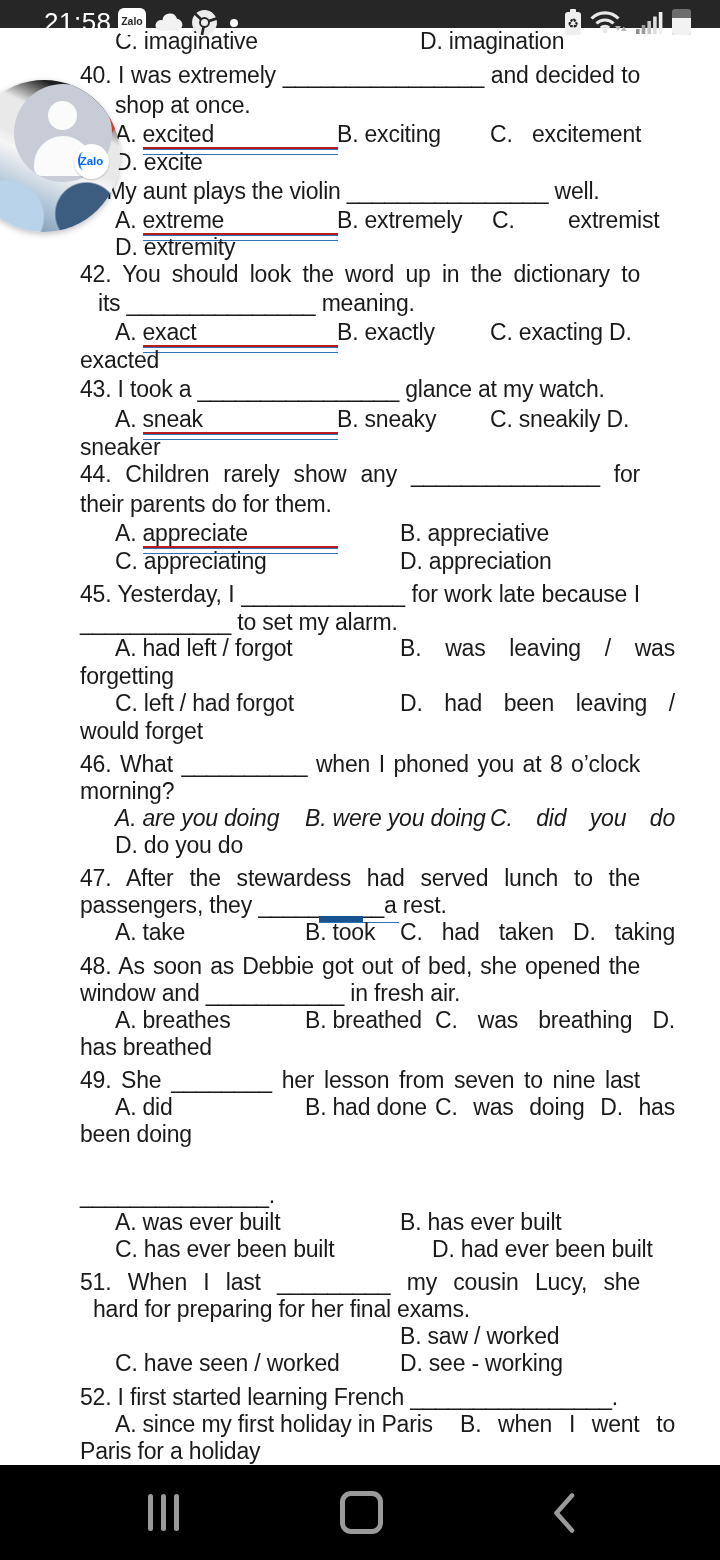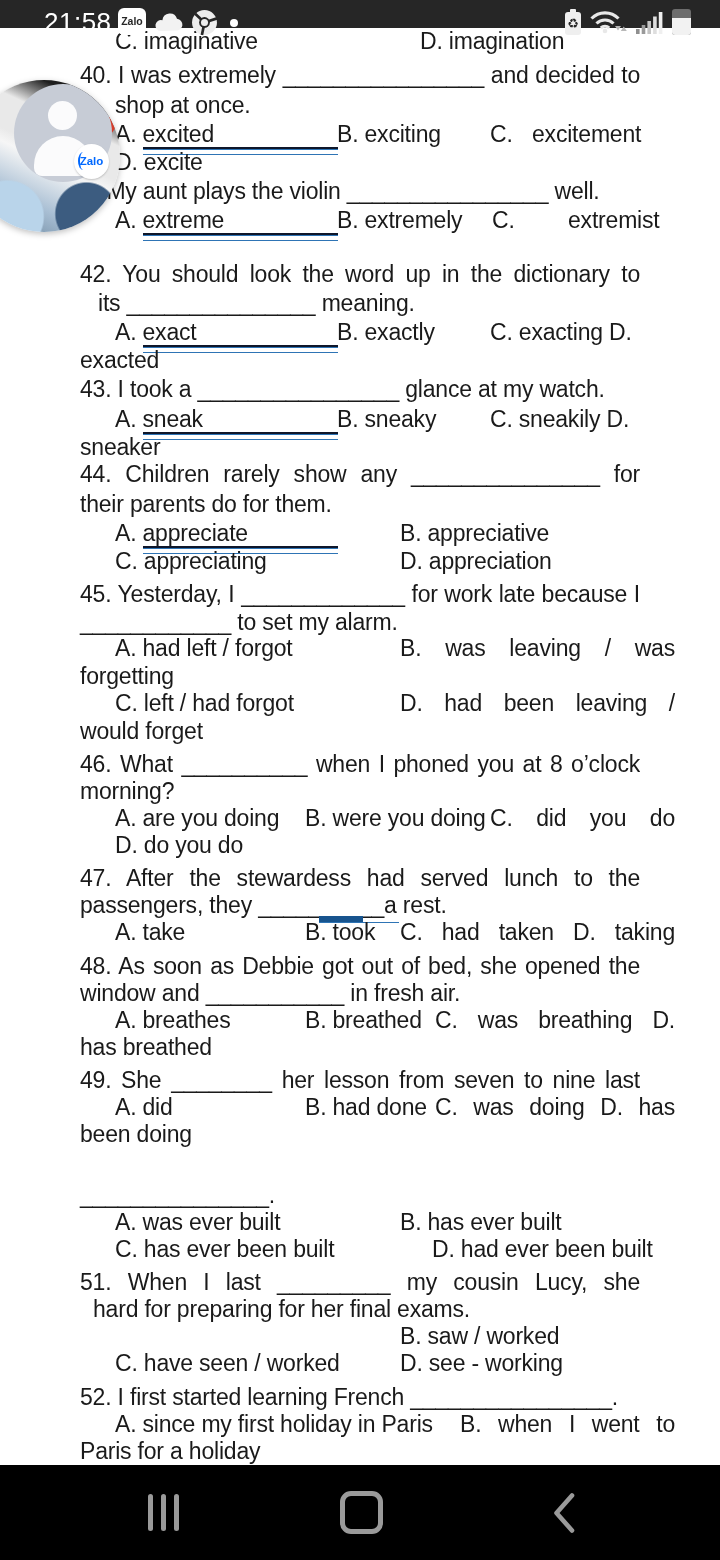--- a/index.html
+++ b/index.html
@@ -21,21 +21,21 @@
   .psave .body{position:absolute;left:1px;top:4px;width:16px;height:23px;background:#efefef;border-radius:3px;
                color:#262626;font-size:13px;line-height:23px;text-align:center;}
 
   
   .doc{position:absolute;left:0;top:0;width:720px;height:1465px;background:#fff;overflow:hidden;z-index:1;}
   .line{position:absolute;left:80px;width:560px;height:28px;font-size:23px;line-height:27px;color:#1a1a1a;
         white-space:nowrap;letter-spacing:-.2px;}
   .line.just{white-space:normal;text-align:justify;text-align-last:justify;overflow:hidden;}
   .line .abs{position:absolute;top:0;}
   .line .st{right:0;white-space:normal;text-align:justify;text-align-last:justify;}
-  .ans{display:inline-block;width:195px;height:26px;border-bottom:2px solid #0f172a;position:relative;}
+  .ans{display:inline-block;width:195px;height:26px;border-bottom:2px solid #b91c1c;position:relative;}
   .ans::after{content:"";position:absolute;left:0;right:0;bottom:-8px;height:4px;
               border-top:1.5px solid #2e74b5;border-bottom:1.5px solid #2e74b5;}
   .ans2{position:relative;}
   .ans2::after{content:"";position:absolute;left:-52px;right:-2px;bottom:-5px;height:6px;
                background:linear-gradient(90deg,#17548e 0 55%,transparent 55%);
                border-bottom:1.5px solid #2e74b5;}
 
   
   .bubble{position:absolute;left:-32px;top:80px;width:152px;height:152px;border-radius:50%;overflow:hidden;z-index:20;
           background:
@@ -70,40 +70,41 @@
 <div class="screen">
 
   <div class="doc" id="doc">
       <div class="line" style="top: 28px; padding-left: 35px;"><span>C. imaginative</span><span class="abs" style="left: 340px;">D. imagination</span></div>
       <div class="line just" style="top: 62px;"><span>40. I was extremely ________________ and decided to go to</span></div>
       <div class="line" style="top: 92px; padding-left: 35px;"><span>shop at once.</span></div>
       <div class="line" style="top: 121px; padding-left: 35px;"><span>A. </span><span class="ans">excited</span><span class="abs" style="left: 257px;">B. exciting</span><span class="abs" style="left: 410px;">C.</span><span class="abs" style="left: 452px;">excitement</span></div>
       <div class="line" style="top: 149px; padding-left: 35px;"><span>D. excite</span></div>
       <div class="line" style="top: 178px; padding-left: 14px;"><span>. My aunt plays the violin ________________ well.</span></div>
       <div class="line" style="top: 207px; padding-left: 35px;"><span>A. </span><span class="ans">extreme</span><span class="abs" style="left: 257px;">B. extremely</span><span class="abs" style="left: 412px;">C.</span><span class="abs" style="left: 462px; margin-left: 26px;">extremist</span></div>
+      <div class="line" style="top: 234px; padding-left: 35px;"><span>D. extremity</span></div>
       <div class="line just" style="top: 261px;"><span>42. You should look the word up in the dictionary to check</span></div>
       <div class="line" style="top: 290px; padding-left: 18px;"><span>its _______________ meaning.</span></div>
       <div class="line" style="top: 319px; padding-left: 35px;"><span>A. </span><span class="ans">exact</span><span class="abs" style="left: 257px;">B. exactly</span><span class="abs" style="left: 410px;">C. exacting D.</span></div>
       <div class="line" style="top: 347px;"><span>exacted</span></div>
       <div class="line" style="top: 376px;"><span>43. I took a ________________ glance at my watch.</span></div>
       <div class="line" style="top: 406px; padding-left: 35px;"><span>A. </span><span class="ans">sneak</span><span class="abs" style="left: 257px;">B. sneaky</span><span class="abs" style="left: 410px;">C. sneakily D.</span></div>
       <div class="line" style="top: 434px;"><span>sneaker</span></div>
       <div class="line just" style="top: 461px;"><span>44. Children rarely show any _______________ for what</span></div>
       <div class="line" style="top: 491px;"><span>their parents do for them.</span></div>
       <div class="line" style="top: 520px; padding-left: 35px;"><span>A. </span><span class="ans">appreciate</span><span class="abs" style="left: 320px;">B. appreciative</span></div>
       <div class="line" style="top: 548px; padding-left: 35px;"><span>C. appreciating</span><span class="abs" style="left: 320px;">D. appreciation</span></div>
       <div class="line just" style="top: 581px;"><span>45. Yesterday, I _____________ for work late because I</span></div>
       <div class="line" style="top: 609px;"><span>____________ to set my alarm.</span></div>
       <div class="line" style="top: 635px; padding-left: 35px;"><span>A. had left / forgot</span><span class="abs st" style="left: 320px;">B. was leaving / was</span></div>
       <div class="line" style="top: 663px;"><span>forgetting</span></div>
       <div class="line" style="top: 690px; padding-left: 35px;"><span>C. left / had forgot</span><span class="abs st" style="left: 320px;">D. had been leaving /</span></div>
       <div class="line" style="top: 718px;"><span>would forget</span></div>
       <div class="line just" style="top: 751px;"><span>46. What __________ when I phoned you at 8 o’clock this</span></div>
       <div class="line" style="top: 778px;"><span>morning?</span></div>
-      <div class="line" style="top: 805px; padding-left: 35px;"><span>A. are you doing</span><span class="abs" style="left: 225px;">B. were you doing</span><span class="abs st" style="left: 410px;">C. did you do</span></div>
+      <div class="line" style="top: 805px; padding-left: 35px; font-style: italic;"><span>A. are you doing</span><span class="abs" style="left: 225px;">B. were you doing</span><span class="abs st" style="left: 410px;">C. did you do</span></div>
       <div class="line" style="top: 832px; padding-left: 35px;"><span>D. do you do</span></div>
       <div class="line just" style="top: 865px;"><span>47. After the stewardess had served lunch to the</span></div>
       <div class="line" style="top: 892px;"><span>passengers, they _________</span><span class="ans2">_a</span><span> rest.</span></div>
       <div class="line" style="top: 919px; padding-left: 35px;"><span>A. take</span><span class="abs" style="left: 225px;">B. took</span><span class="abs st" style="left: 320px;">C. had taken D. taking</span></div>
       <div class="line just" style="top: 953px;"><span>48. As soon as Debbie got out of bed, she opened the</span></div>
       <div class="line" style="top: 980px;"><span>window and ___________ in fresh air.</span></div>
       <div class="line" style="top: 1007px; padding-left: 35px;"><span>A. breathes</span><span class="abs" style="left: 225px;">B. breathed</span><span class="abs st" style="left: 355px;">C. was breathing D.</span></div>
       <div class="line" style="top: 1034px;"><span>has breathed</span></div>
       <div class="line just" style="top: 1067px;"><span>49. She ________ her lesson from seven to nine last night.</span></div>
       <div class="line" style="top: 1094px; padding-left: 35px;"><span>A. did</span><span class="abs" style="left: 225px;">B. had done</span><span class="abs st" style="left: 355px;">C. was doing D.  has</span></div>

